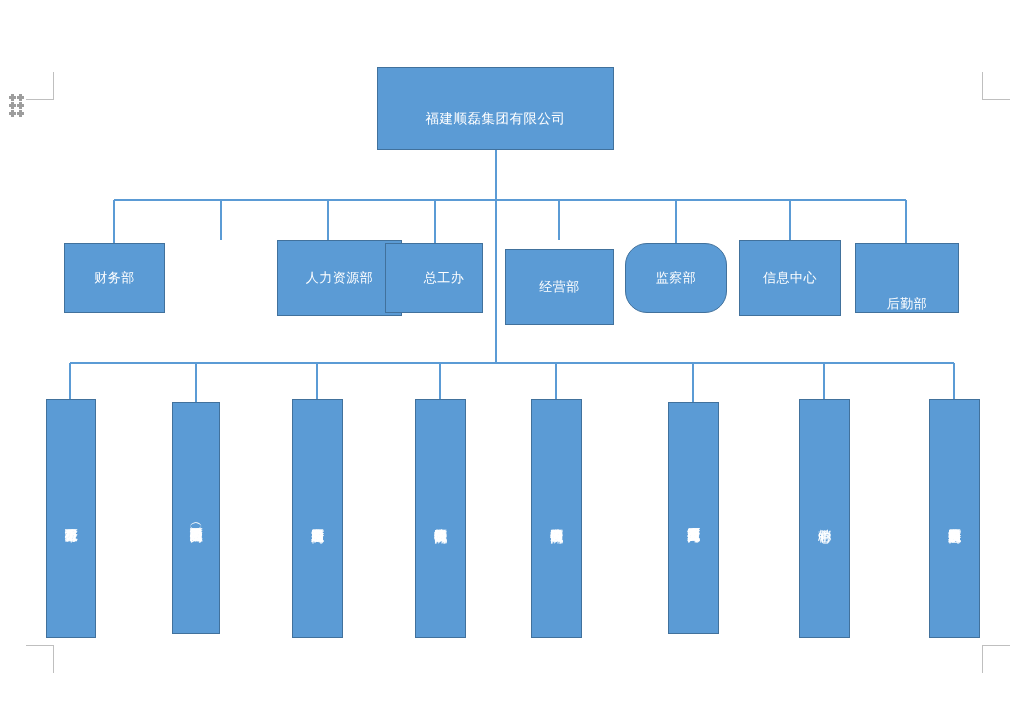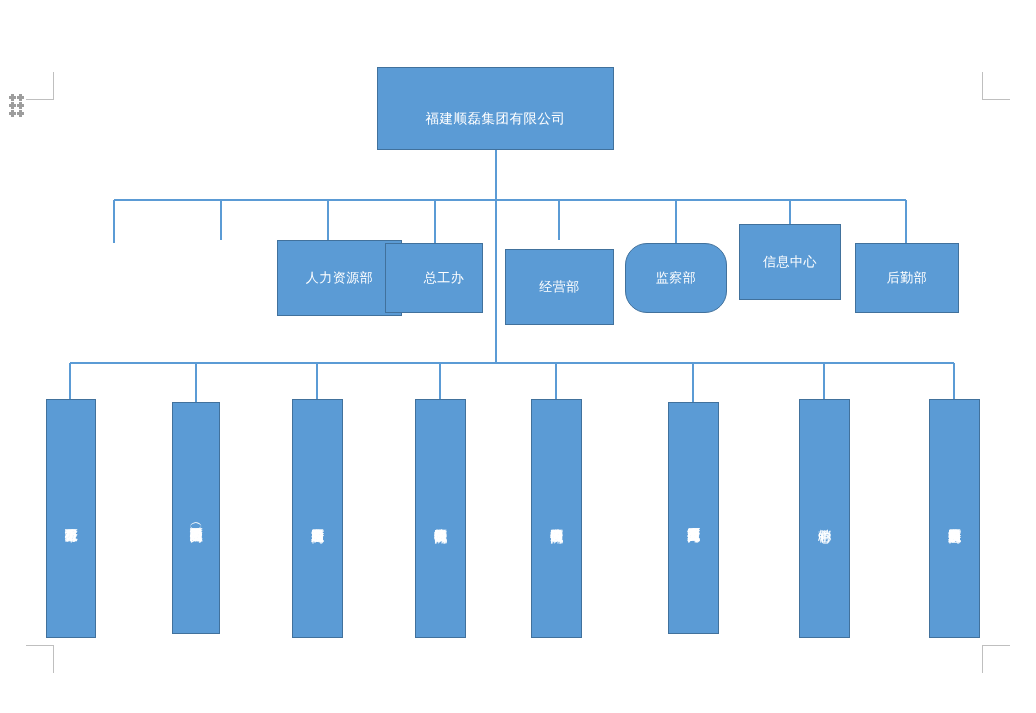--- a/index.html
+++ b/index.html
@@ -174,36 +174,39 @@
       <line x1="693" y1="363" x2="693" y2="402"></line>
       <line x1="824" y1="363" x2="824" y2="399"></line>
       <line x1="954" y1="363" x2="954" y2="399"></line>
     </g>
   </svg>
 
   <div class="node root" style="left:377px; top:67px; width:237px; height:83px;">
     <span class="label">福建顺磊集团有限公司</span>
   </div>
 
+  <div class="node dept" style="left:64px; top:243px; width:101px; height:70px;">
+    <span class="label">财务部</span>
+  </div>
   <div class="node dept" style="left:277px; top:240px; width:125px; height:76px;">
     <span class="label">人力资源部</span>
   </div>
   <div class="node dept" style="left:385px; top:243px; width:98px; height:70px;padding-left:20px;">
     <span class="label">总工办</span>
   </div>
   <div class="node dept" style="left:505px; top:240px; width:109px; height:76px;margin-top:9px;">
     <span class="label">经营部</span>
   </div>
   <div class="node dept" style="left:625px; top:243px; width:102px; height:70px;border-radius:22px;">
     <span class="label">监察部</span>
   </div>
-  <div class="node dept" style="left:739px; top:224px; width:102px; height:76px;">
+  <div class="node dept" style="left:739px; top:240px; width:102px; height:76px;">
     <span class="label">信息中心</span>
   </div>
-  <div class="node dept" style="left:855px; top:243px; width:104px; height:70px;">
+  <div class="node dept" style="left:855px; top:243px; width:104px; height:70px;align-items:flex-end;">
     <span class="label">后勤部</span>
   </div>
 
   <div class="node sub" style="left:46px; top:399px; width:50px; height:239px;">
     <span class="label">天下行租车有限公司</span>
   </div>
   <div class="node sub" style="left:172px; top:402px; width:48px; height:232px;">
     <span class="label">天下达融资租赁（厦门）有限公司</span>
   </div>
   <div class="node sub" style="left:292px; top:399px; width:51px; height:239px;">

